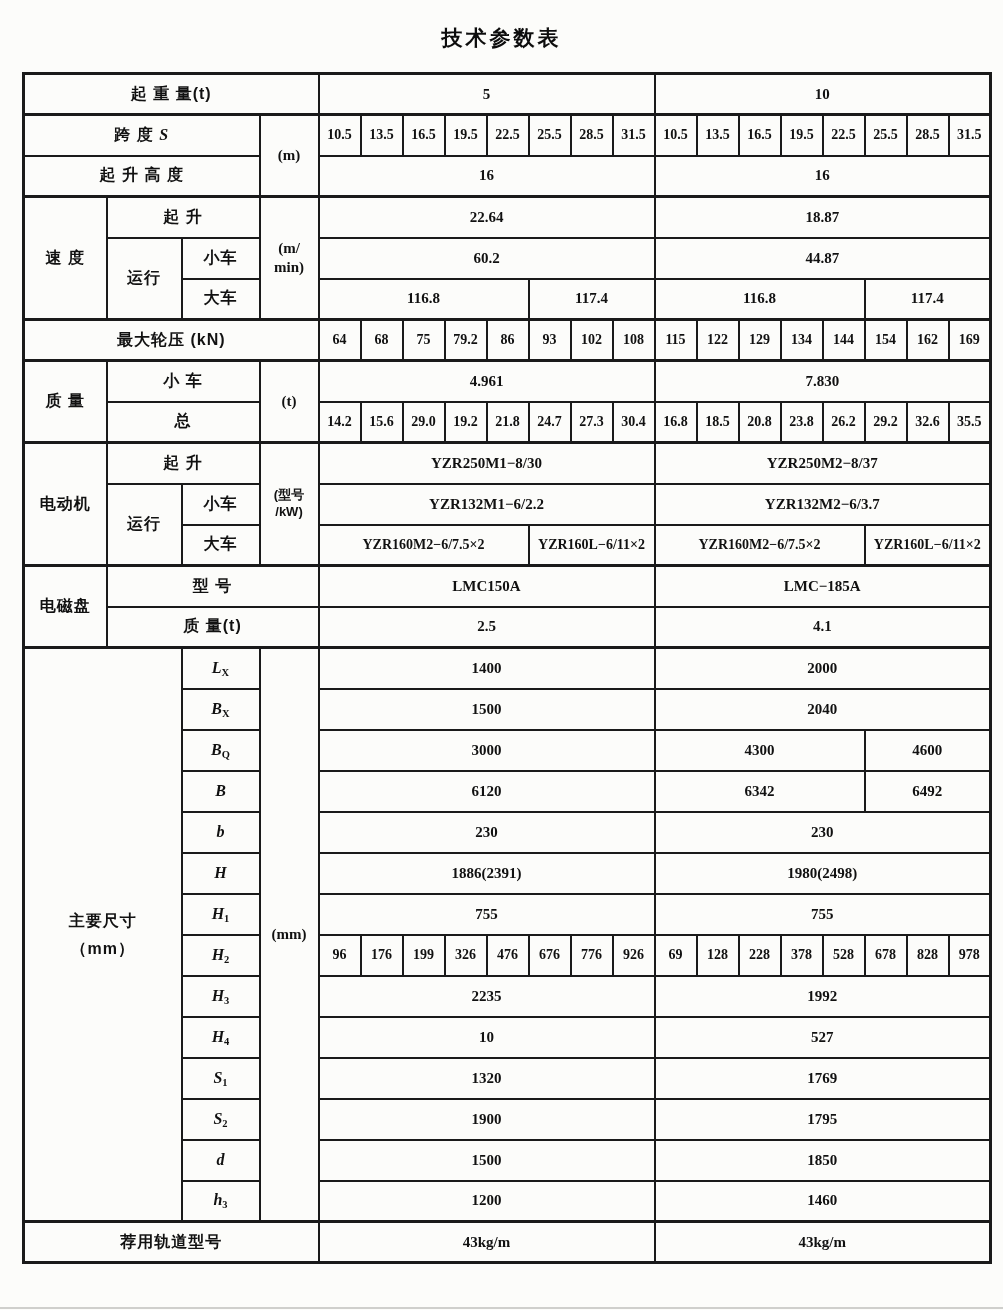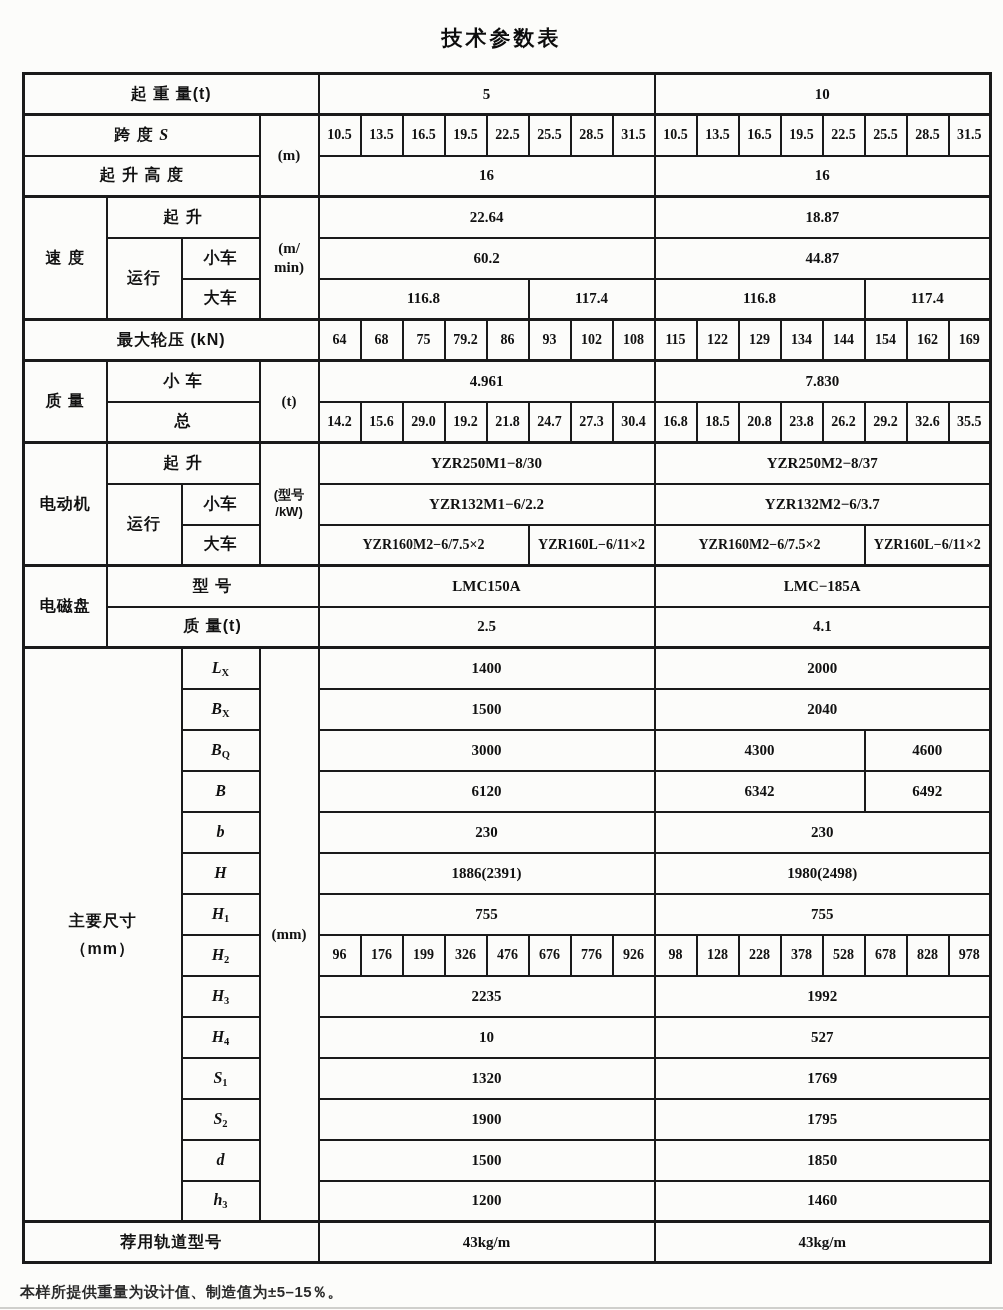--- a/index.html
+++ b/index.html
@@ -317,21 +317,21 @@
       <tr>
         <td><span class="sym">H</span><span class="subscript">2</span></td>
         <td class="val sm">96</td>
         <td class="val sm">176</td>
         <td class="val sm">199</td>
         <td class="val sm">326</td>
         <td class="val sm">476</td>
         <td class="val sm">676</td>
         <td class="val sm">776</td>
         <td class="val sm">926</td>
-        <td class="val sm">98</td>
+        <td class="val sm">69</td>
         <td class="val sm">128</td>
         <td class="val sm">228</td>
         <td class="val sm">378</td>
         <td class="val sm">528</td>
         <td class="val sm">678</td>
         <td class="val sm">828</td>
         <td class="val sm">978</td>
       </tr>
 
       <tr>
@@ -372,15 +372,14 @@
 
       <tr class="sec r-rail">
         <td colspan="4" class="lab">荐用轨道型号</td>
         <td colspan="8" class="val">43kg/m</td>
         <td colspan="8" class="val">43kg/m</td>
       </tr>
 
     </tbody>
   </table>
 
-  <div class="footnote">本样所提供重量为设计值、制造值为±5–15％。</div>
   <div class="scan-edge"></div>
 </div>
 
 </body></html>

